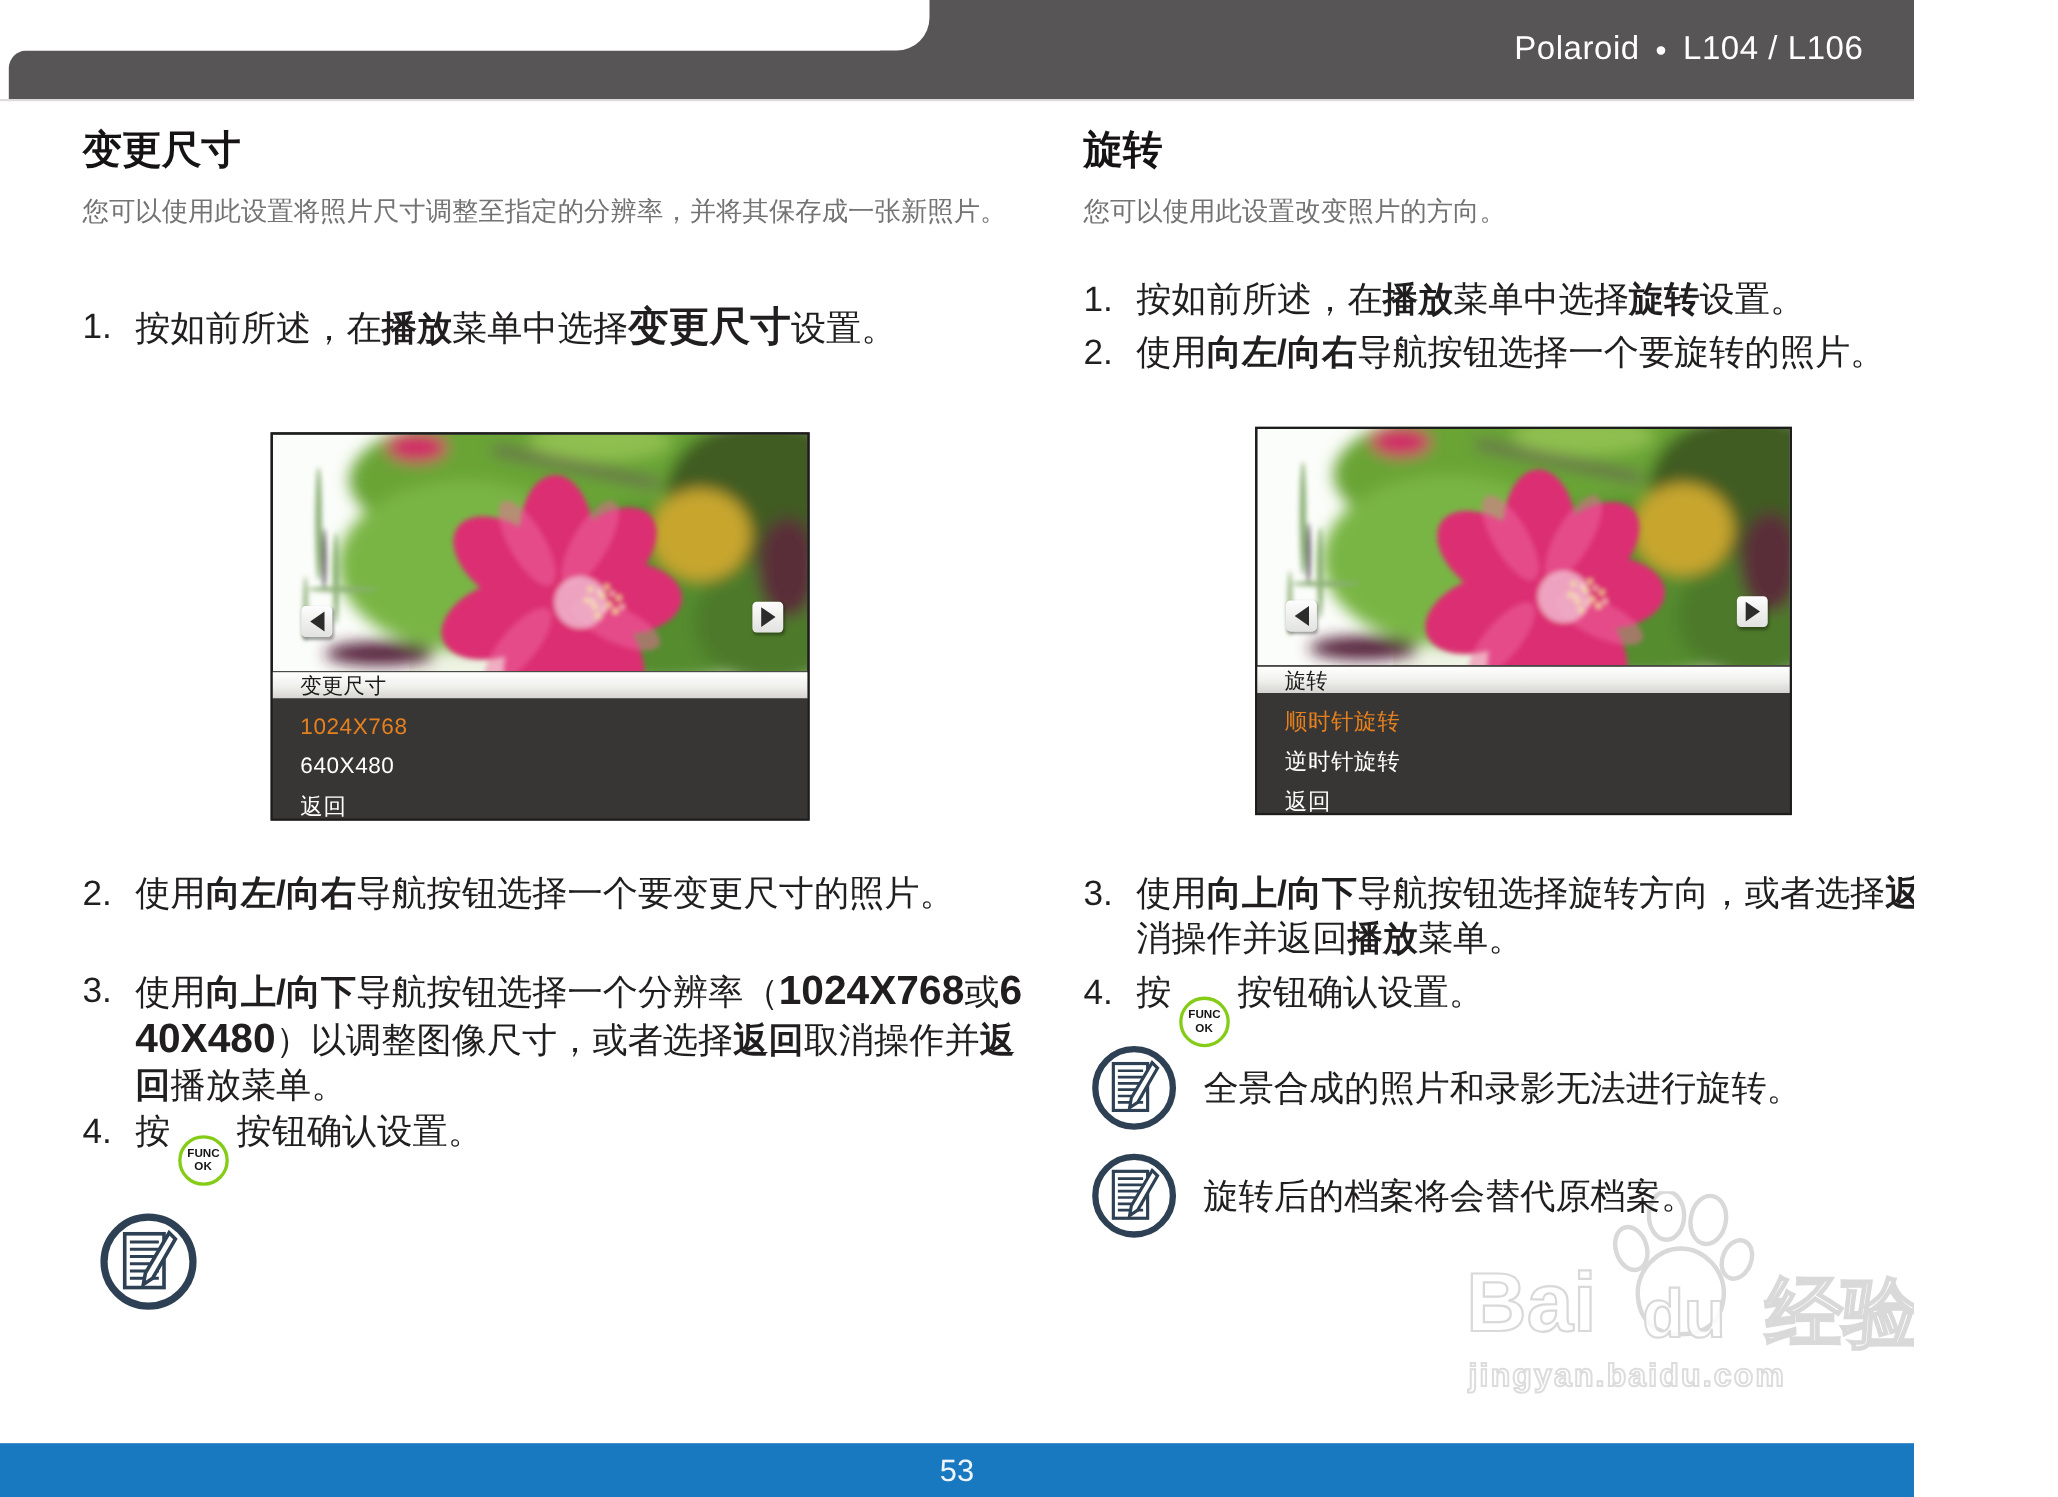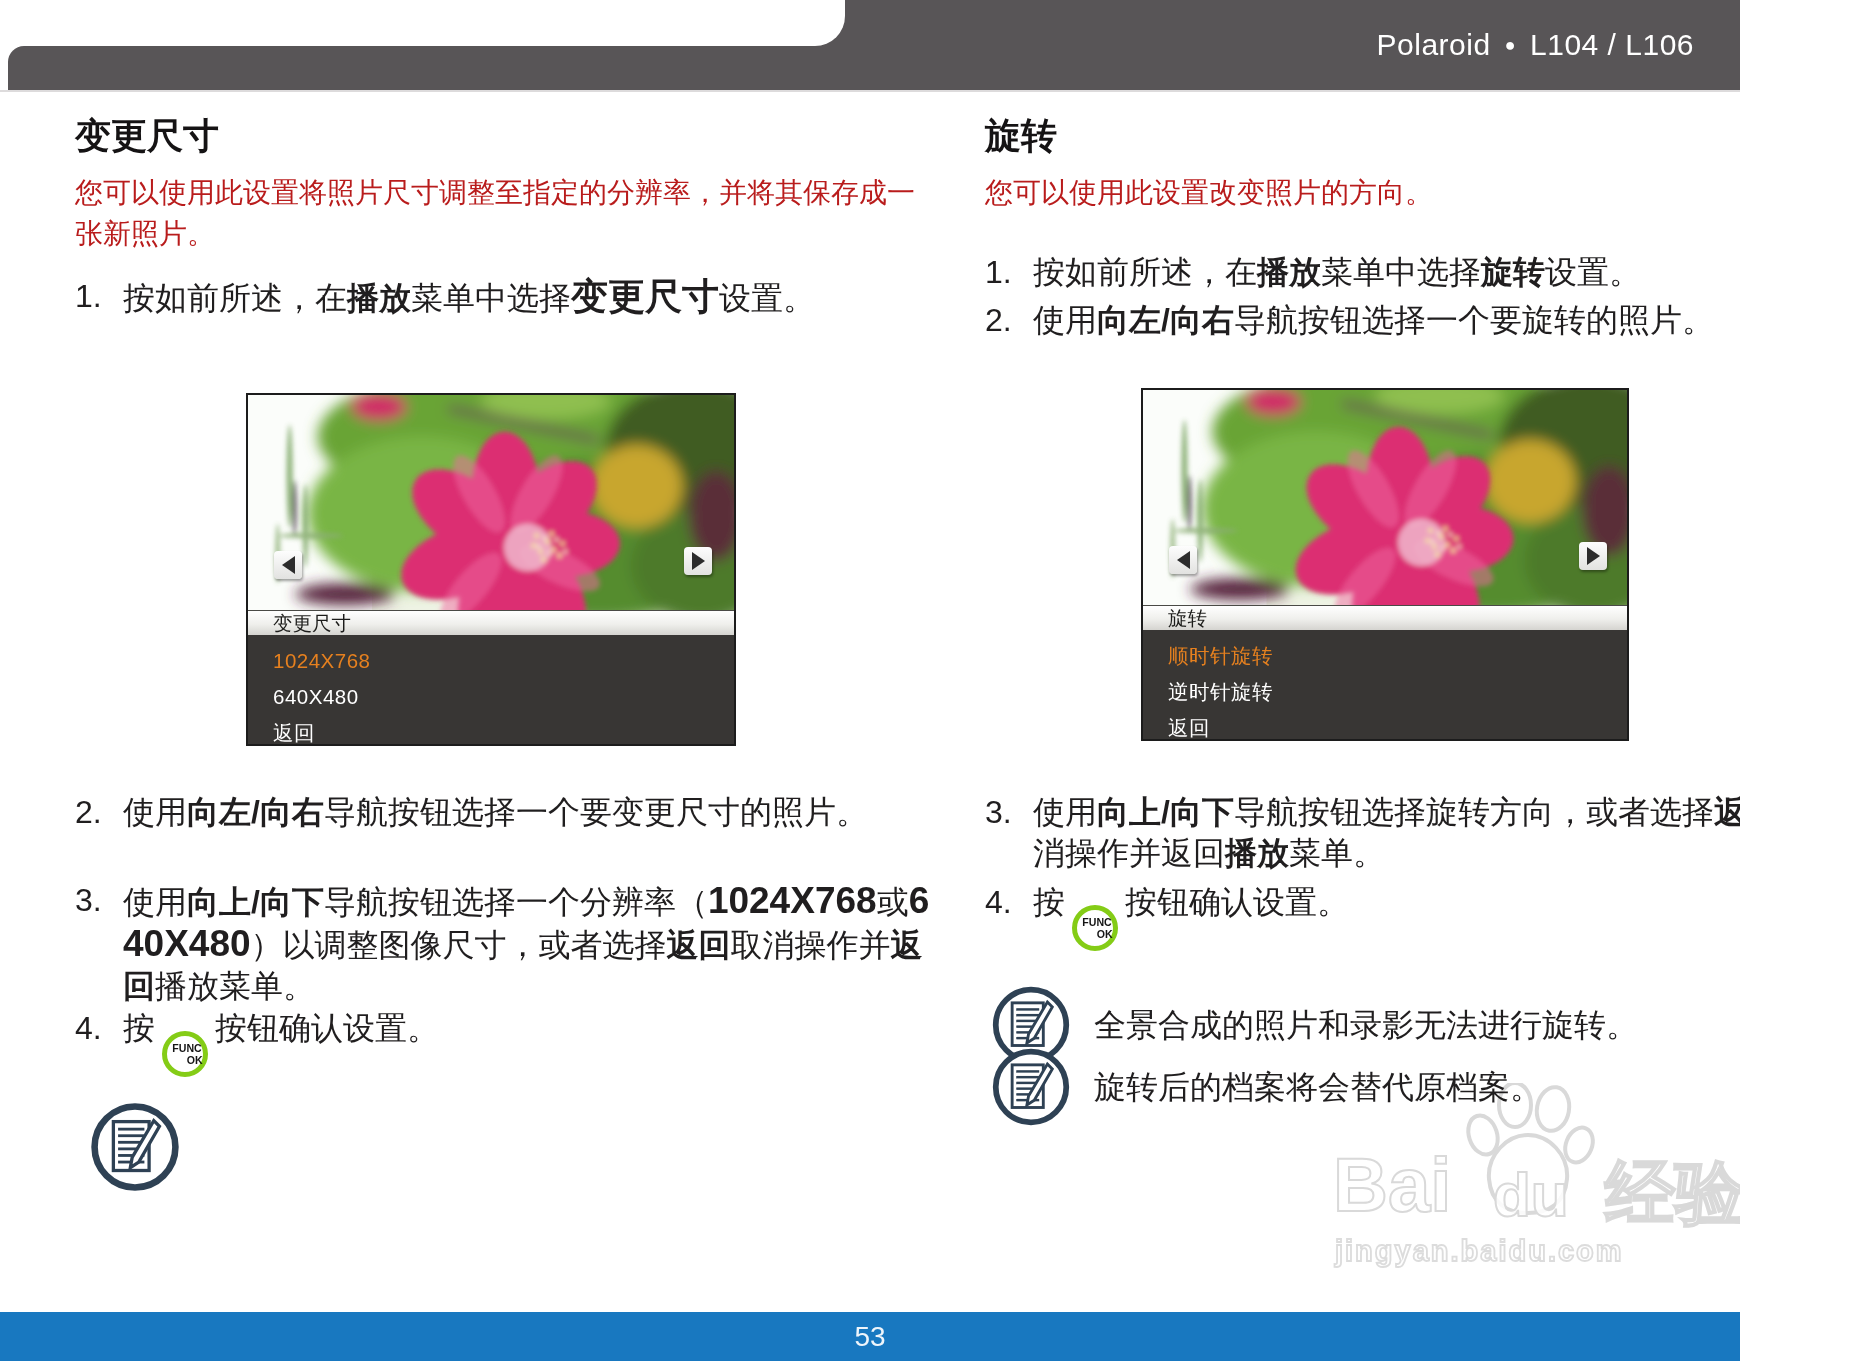--- a/index.html
+++ b/index.html
@@ -10,29 +10,29 @@
   .hdr-right-block{position:absolute;left:800px;top:0;right:0;height:50px;background:#585557;}
   .hdr-bar{position:absolute;left:8px;top:46px;right:0;height:44px;background:#585557;border-top-left-radius:16px;}
   .hdr-tab{position:absolute;left:0;top:0;width:845px;height:46px;background:#ffffff;border-bottom-right-radius:30px;}
   .hdr-underline{position:absolute;left:0;top:90px;right:0;height:2px;background:#dddbdc;}
   .hdr-text{position:absolute;top:22px;right:46px;height:46px;display:flex;align-items:center;gap:14px;
             color:#ffffff;font-size:30px;letter-spacing:.5px;}
   .hdr-text .bullet{font-size:18px;line-height:1;}
 
   
   .sec-title{position:absolute;font-size:36px;font-weight:bold;color:#151314;}
-  .para{position:absolute;font-size:28px;line-height:41px;word-break:break-all;color:#b91c1c;}
+  .para{position:absolute;font-size:24px;line-height:41px;word-break:break-all;color:#737373;}
   .step{position:absolute;display:flex;font-size:32px;line-height:41px;color:#201e1f;}
   .step .num{width:48px;flex:0 0 48px;}
   .step .stext{flex:1;word-break:break-all;}
   .bd{font-weight:bold;}
   .bg{font-weight:bold;font-size:37px;}
 
-  .func-ok{display:inline-flex;flex-direction:column;align-items:flex-end;justify-content:center;
-           width:46px;height:46px;border:5px solid #84cc16;border-radius:50%;box-sizing:border-box;
+  .func-ok{display:inline-flex;flex-direction:column;align-items:center;justify-content:center;
+           width:46px;height:46px;border:3px solid #84cc16;border-radius:50%;box-sizing:border-box;
            vertical-align:-13px;margin:0 7px;font-weight:bold;line-height:1.05;color:#141414;}
   .func-ok span{font-size:11.5px;transform:scale(.92);}
 
   
   .screen{position:absolute;width:490px;height:353px;border:2px solid #1c1c1c;box-sizing:border-box;background:#383634;}
   .scr-photo{position:absolute;left:0;top:0;right:0;height:215px;overflow:hidden;}
   .scr-photo svg{width:100%;height:100%;display:block;}
   .nav-btn{position:absolute;width:28px;height:28px;border-radius:4px;
            background:linear-gradient(180deg,#fdfdfd,#e2e2e0);box-shadow:1px 2px 3px rgba(0,0,0,.38);
            display:flex;align-items:center;justify-content:center;}
@@ -77,21 +77,21 @@
   .l-note{left:88px;top:1100px;width:800px;}
   .l-note .note-text{width:700px;}
 
   .r-title{left:985px;top:112px;}
   .r-intro{left:985px;top:172px;width:850px;}
   .r-step1{left:985px;top:252px;width:850px;}
   .r-step2{left:985px;top:300px;width:860px;}
   .r-screen{left:1141px;top:388px;width:488px;}
   .r-step3{left:985px;top:792px;width:850px;}
   .r-step4{left:985px;top:882px;width:850px;}
-  .r-note1{left:990px;top:984px;width:820px;}
+  .r-note1{left:990px;top:948px;width:820px;}
   .r-note2{left:990px;top:1046px;width:820px;}
 
   .hidden-defs{position:absolute;width:0;height:0;overflow:hidden;}
 </style>
 </head>
 <body>
 
 <svg class="hidden-defs" aria-hidden="true">
   <defs>
     <filter id="b6" x="-40%" y="-40%" width="180%" height="180%">

